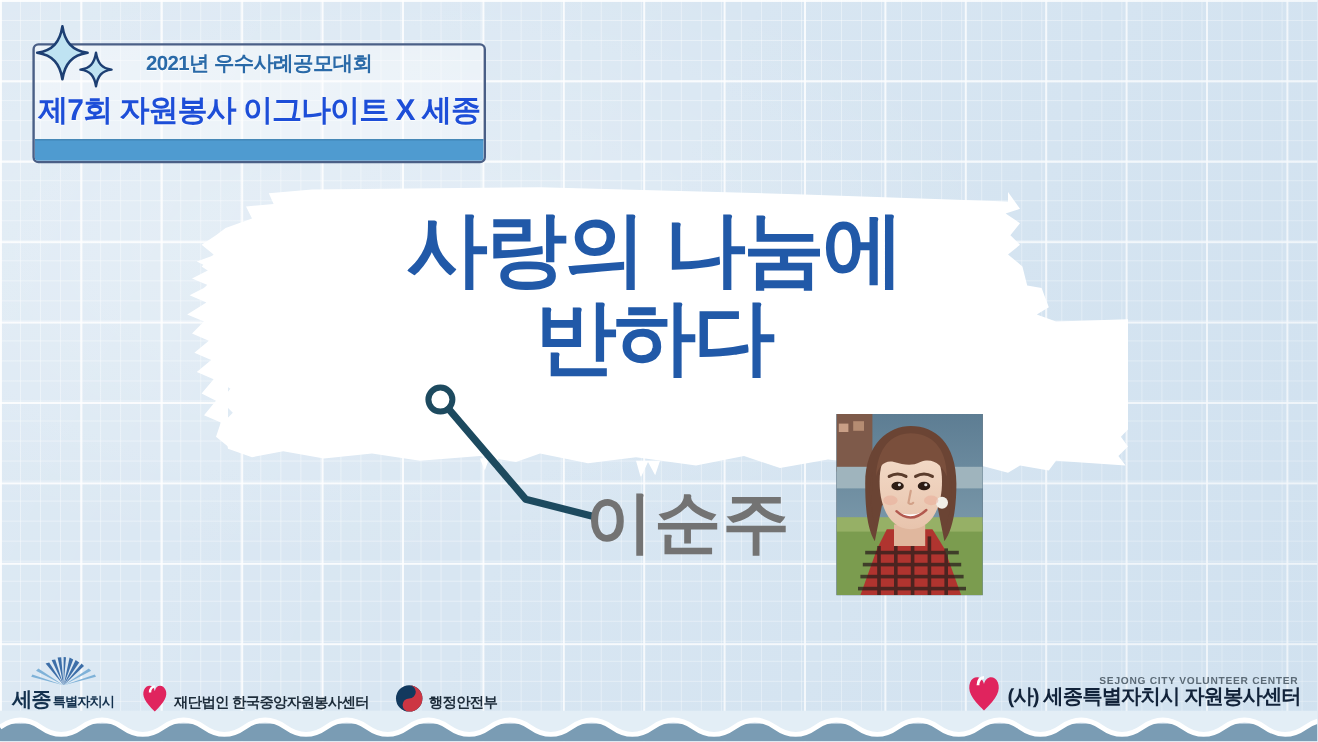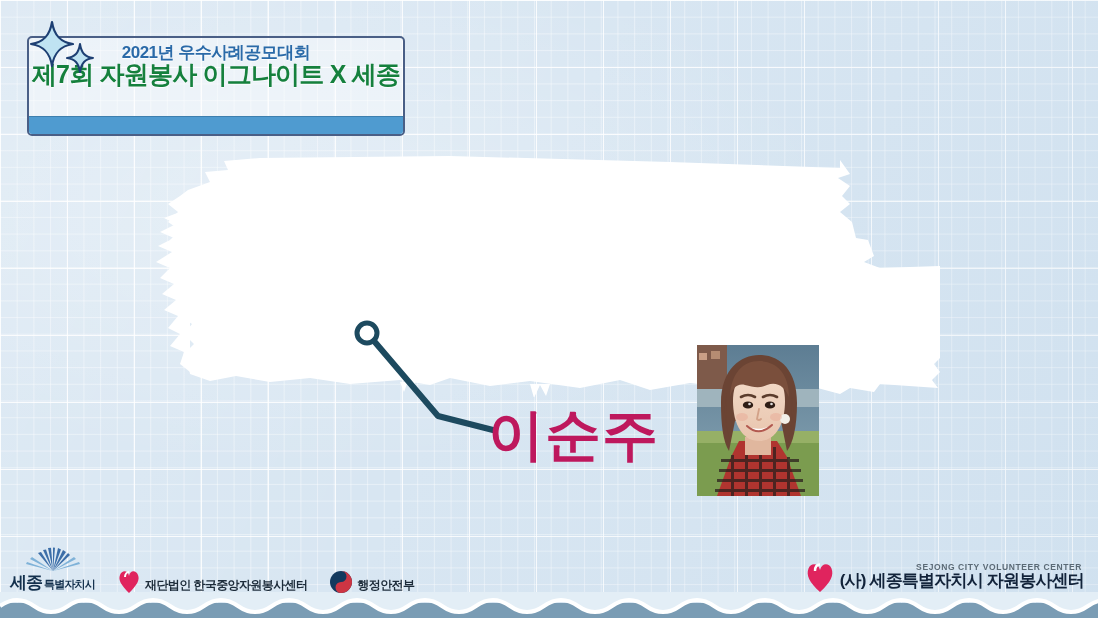--- a/index.html
+++ b/index.html
@@ -58,25 +58,25 @@
     position: absolute;
     left: 0; right: 0; top: 5px;
     text-align: center;
     font-size: 17px; font-weight: 700;
     letter-spacing: -0.5px;
     color: #2a6aa8;
     text-shadow: 0 1px 0 rgba(255,255,255,0.8);
   }
   #banner-line2 {
     position: absolute;
-    left: 0; right: 0; top: 22px;
+    left: 0; right: 0; top: 39px;
     text-align: center;
     font-size: 25px; font-weight: 700;
     letter-spacing: -0.8px;
-    color: #15803d;
+    color: #1d4ed8;
     text-shadow: 0 1px 0 rgba(255,255,255,0.7);
   }
   .sparkle { position: absolute; }
   #sparkle-big { left: 2px; top: -16px; }
   #sparkle-small { left: 38px; top: 6px; }
 
   
   #title-paper { position: absolute; left: 150px; top: 152px; width: 790px; height: 245px; }
   #title-paper svg { display: block; width: 100%; height: 100%; }
 
@@ -98,21 +98,21 @@
 
   
   #pointer-line { position: absolute; left: 350px; top: 320px; width: 170px; height: 125px; }
 
   
   #speaker-name {
     position: absolute;
     left: 488px; top: 398px;
     font-size: 56px; font-weight: 700;
     letter-spacing: 1px;
-    color: #be185d;
+    color: #737373;
   }
   #speaker-org {
     position: absolute;
     left: 490px; top: 494px;
     font-size: 33px; font-weight: 500;
     letter-spacing: -0.5px;
     color: #1a1a1a;
   }
 
   
@@ -195,20 +195,22 @@
         M 560,232 L 564,242 L 568,231 L 572,240 L 576,230 Z
         M 250,230 L 254,240 L 258,229 L 262,239 L 266,229 Z"></path>
 
       <circle cx="52" cy="92" r="3" fill="#ffffff"></circle>
       <circle cx="44" cy="120" r="2.4" fill="#ffffff"></circle>
       <circle cx="56" cy="150" r="2" fill="#ffffff"></circle>
       <circle cx="68" cy="74" r="2.6" fill="#ffffff"></circle>
     </svg>
   </div>
 
+  <div id="main-title">사랑의 나눔에
+반하다</div>
 
   <svg id="pointer-line" viewBox="0 0 170 125">
     <circle cx="17" cy="13" r="10" fill="none" stroke="#1d4a5f" stroke-width="5"></circle>
     <path d="M 24,21 L 88,96 L 143,110" fill="none" stroke="#1d4a5f" stroke-width="6" stroke-linecap="round" stroke-linejoin="round"></path>
   </svg>
 
   <div id="speaker-photo">
     <svg viewBox="0 0 122 151" preserveAspectRatio="none">
       <defs>
         <linearGradient id="skyg" x1="0" y1="0" x2="0" y2="1">

